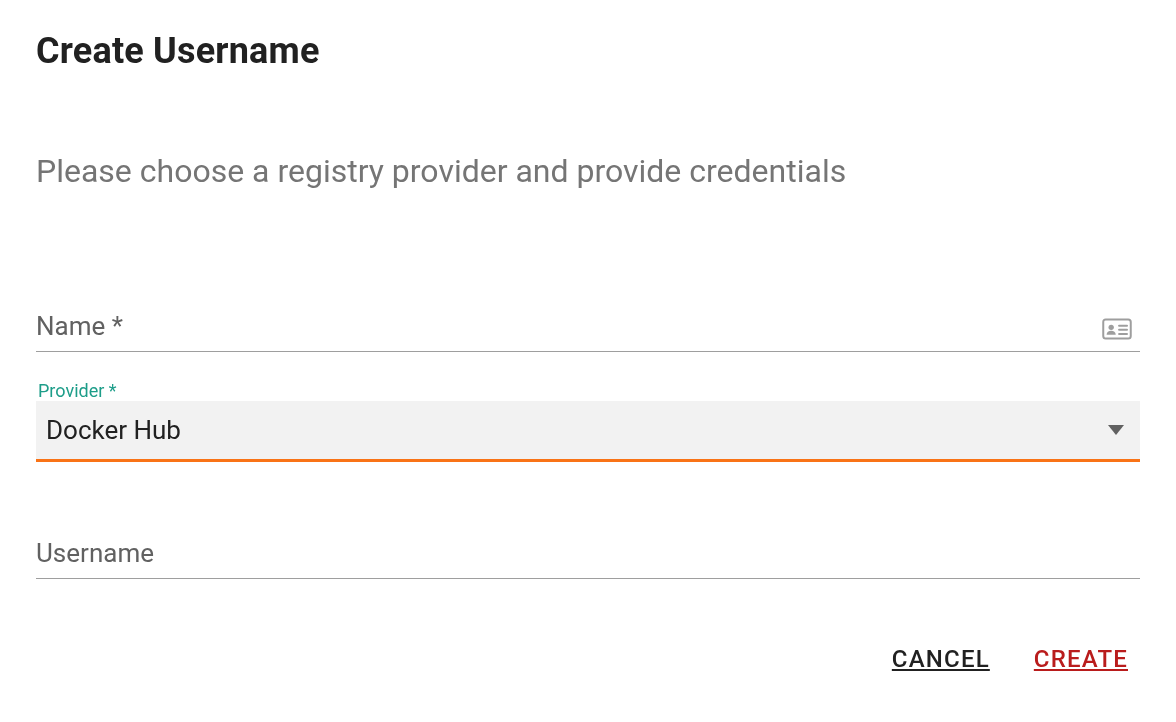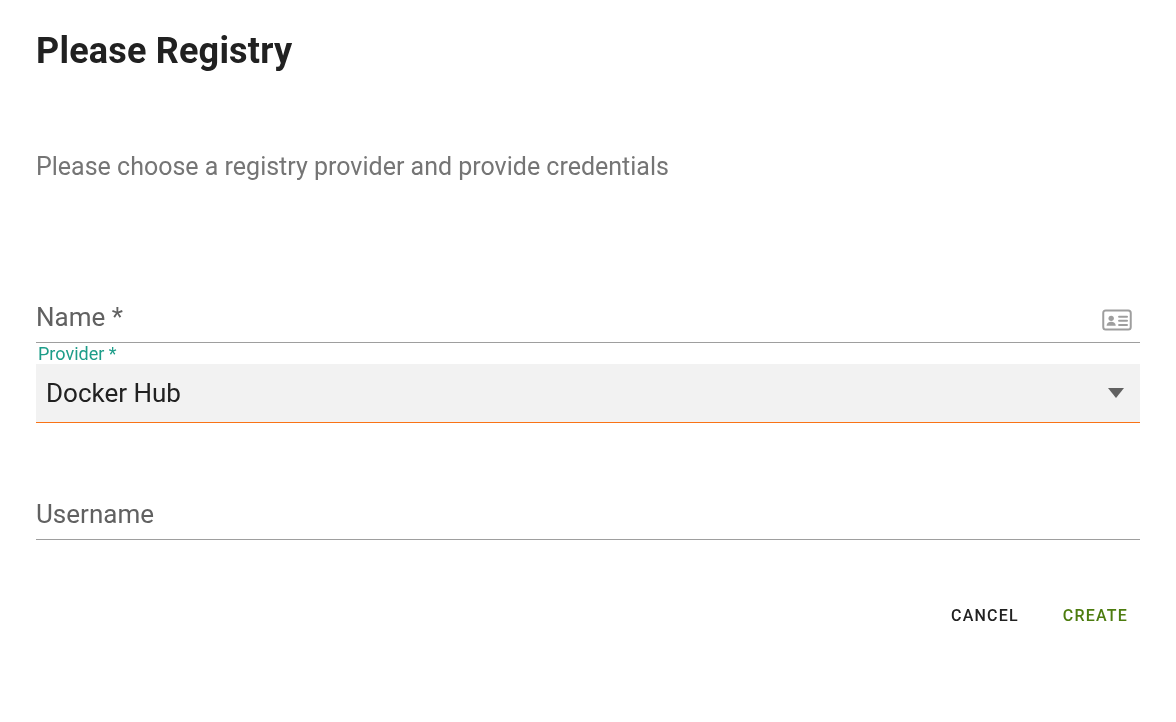--- a/index.html
+++ b/index.html
@@ -16,27 +16,28 @@
       color: #212121;
     }
     .page-title {
       font-size: 36px;
       font-weight: 700;
       color: #212121;
       margin-bottom: 80px;
       letter-spacing: 0.2px;
     }
     .subtitle {
-      font-size: 25px;
+      font-size: 32px;
       color: #757575;
       margin-bottom: 115px;
       font-weight: 400;
     }
     .form-field {
       position: relative;
+      margin-bottom: 28px;
     }
     .text-field {
       width: 100%;
       border: none;
       border-bottom: 1px solid #9e9e9e;
       font-size: 26px;
       color: #616161;
       padding: 6px 40px 10px 0;
       background: transparent;
       outline: none;
@@ -68,21 +69,21 @@
     .select-label {
       font-size: 18px;
       color: #1d9d89;
       margin-bottom: 0;
       padding-left: 2px;
     }
     .select-box {
       position: relative;
       width: 100%;
       background: #f2f2f2;
-      border-bottom: 1px solid #f97316;
+      border-bottom: 3px solid #f97316;
       padding: 14px 44px 14px 10px;
       cursor: pointer;
     }
     .select-value {
       font-size: 26px;
       color: #212121;
     }
     .select-caret {
       position: absolute;
       right: 16px;
@@ -107,38 +108,39 @@
     .actions {
       display: flex;
       justify-content: flex-end;
       gap: 40px;
       padding-right: 10px;
     }
     .btn {
       background: none;
       border: none;
       font-family: inherit;
-      font-size: 16px;
+      font-size: 24px;
       font-weight: 500;
       letter-spacing: 1.2px;
       cursor: pointer;
       padding: 6px 2px;
       text-transform: uppercase;
+      text-decoration: underline;
     }
     .btn-cancel {
       color: #212121;
     }
     .btn-create {
-      color: #4d7c0f;
+      color: #b91c1c;
     }
   </style>
 </head>
 <body>
 
-<h1 class="page-title">Please Registry</h1>
+<h1 class="page-title">Create Username</h1>
 
 <p class="subtitle">Please choose a registry provider and provide credentials</p>
 
 <div class="form-field">
   <input type="text" class="text-field" placeholder="Name *" style="">
   <span class="field-icon">
     <svg viewBox="0 0 36 26" fill="none" stroke="currentColor" stroke-width="2.4">
       <rect x="1.5" y="1.5" width="33" height="23" rx="3"></rect>
       <circle cx="11" cy="11" r="3.2" fill="currentColor" stroke="none"></circle>
       <path d="M5.5 20 C5.5 16.5 8 15 11 15 C14 15 16.5 16.5 16.5 20" fill="currentColor" stroke="none"></path>

